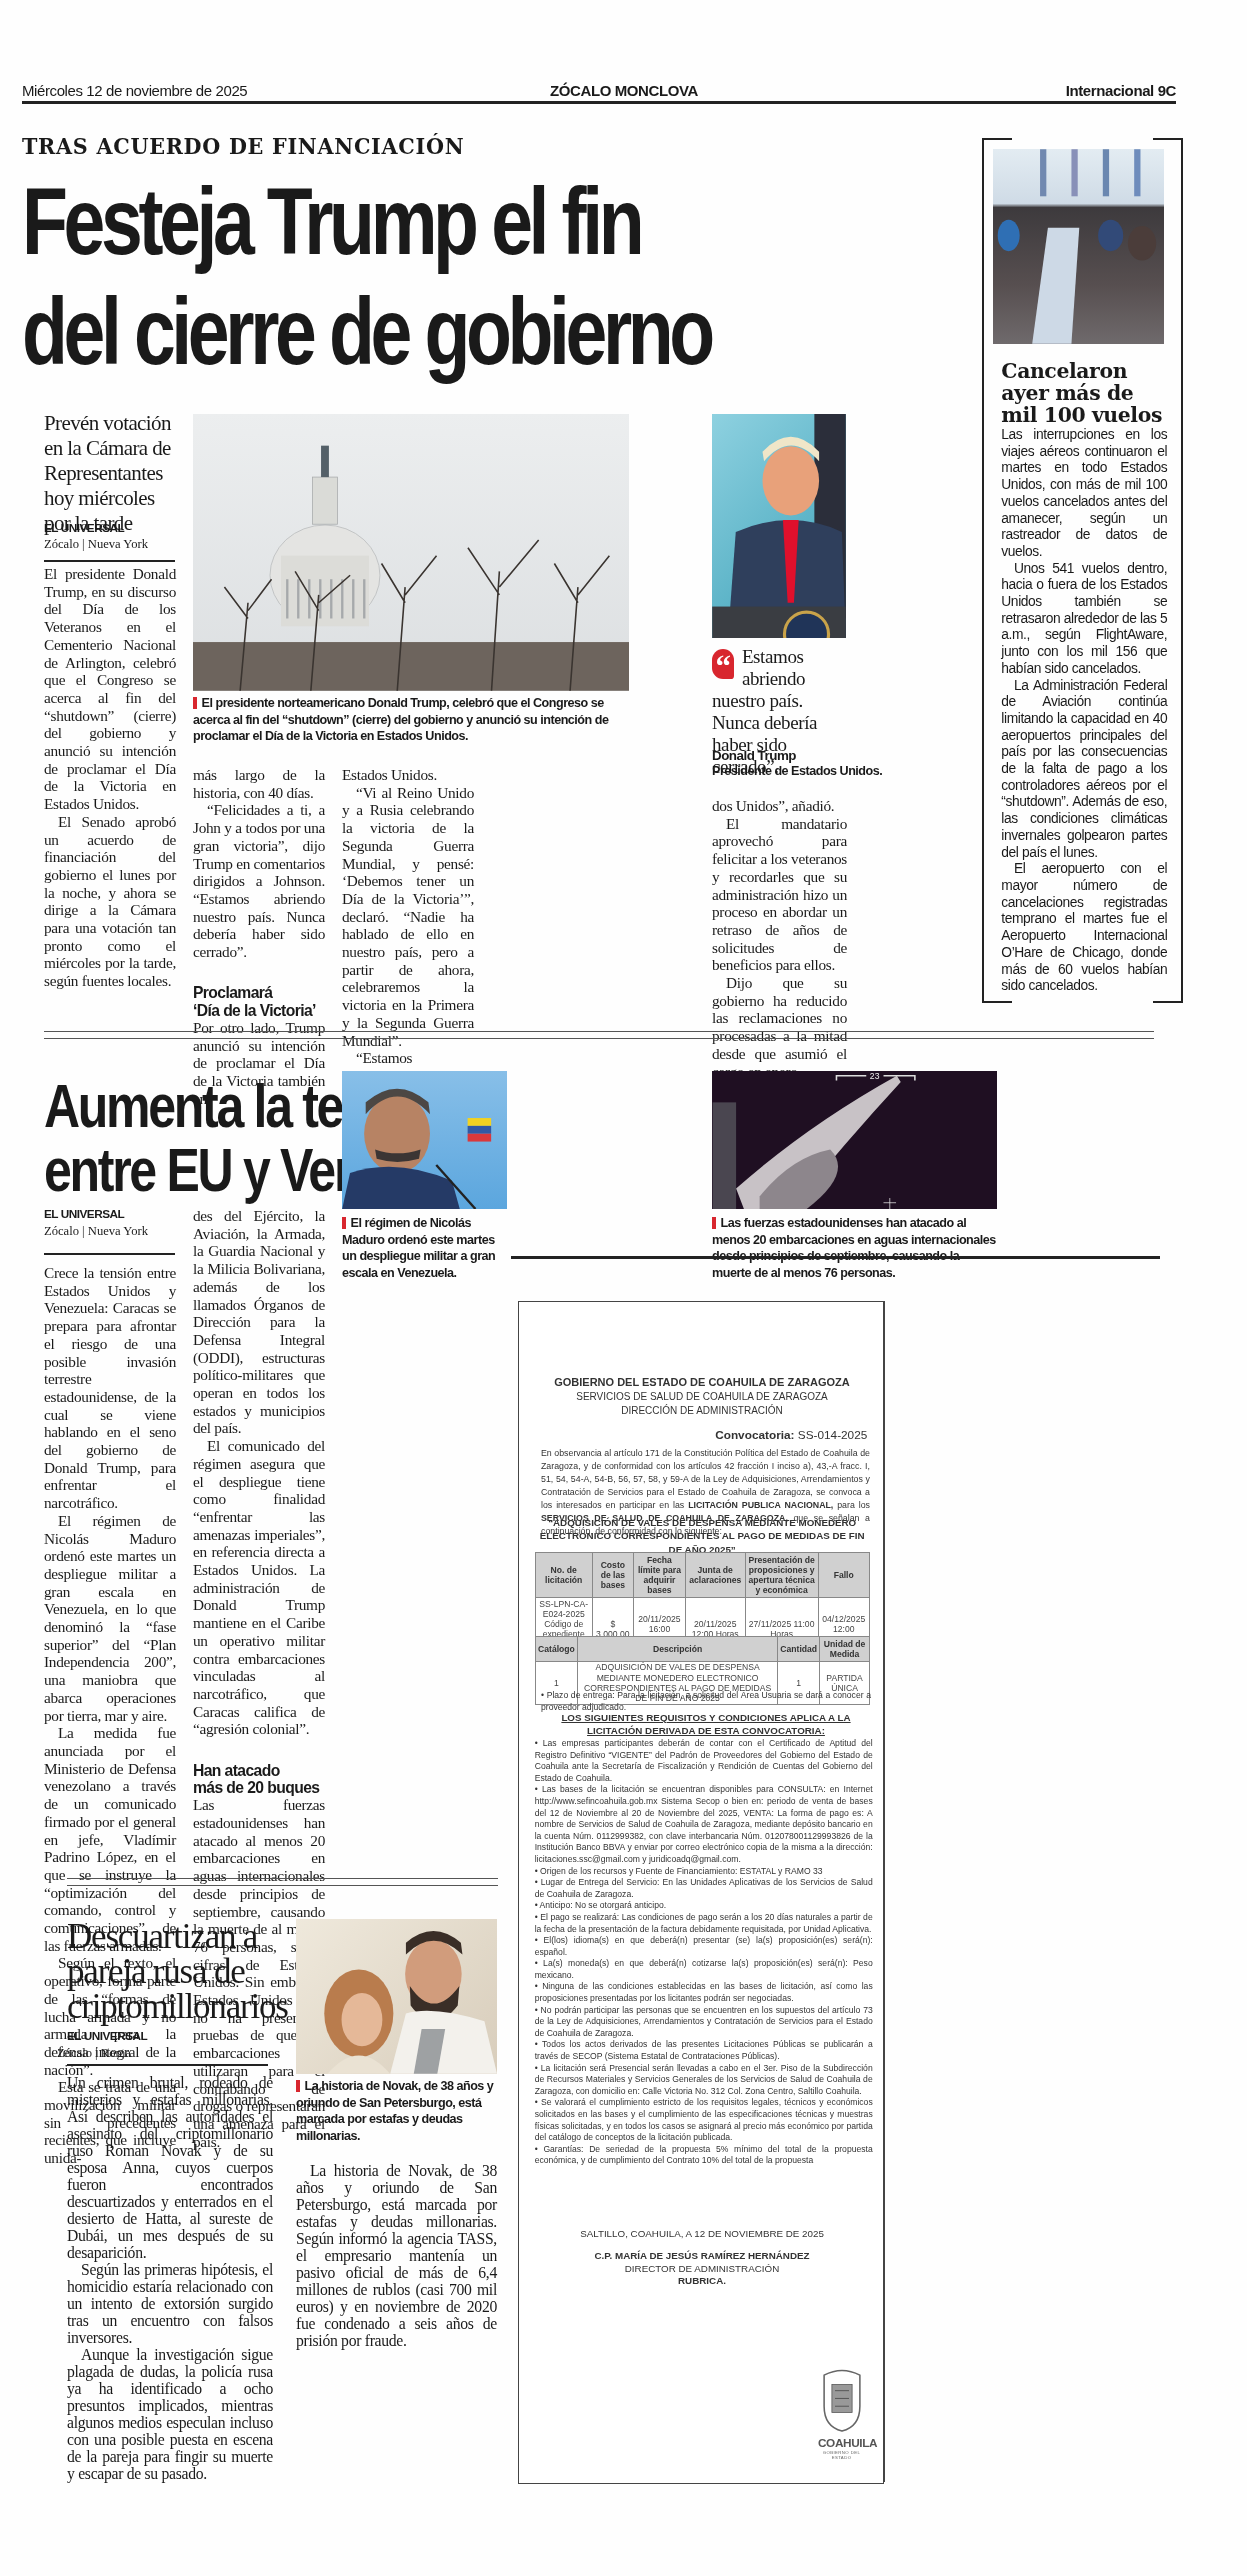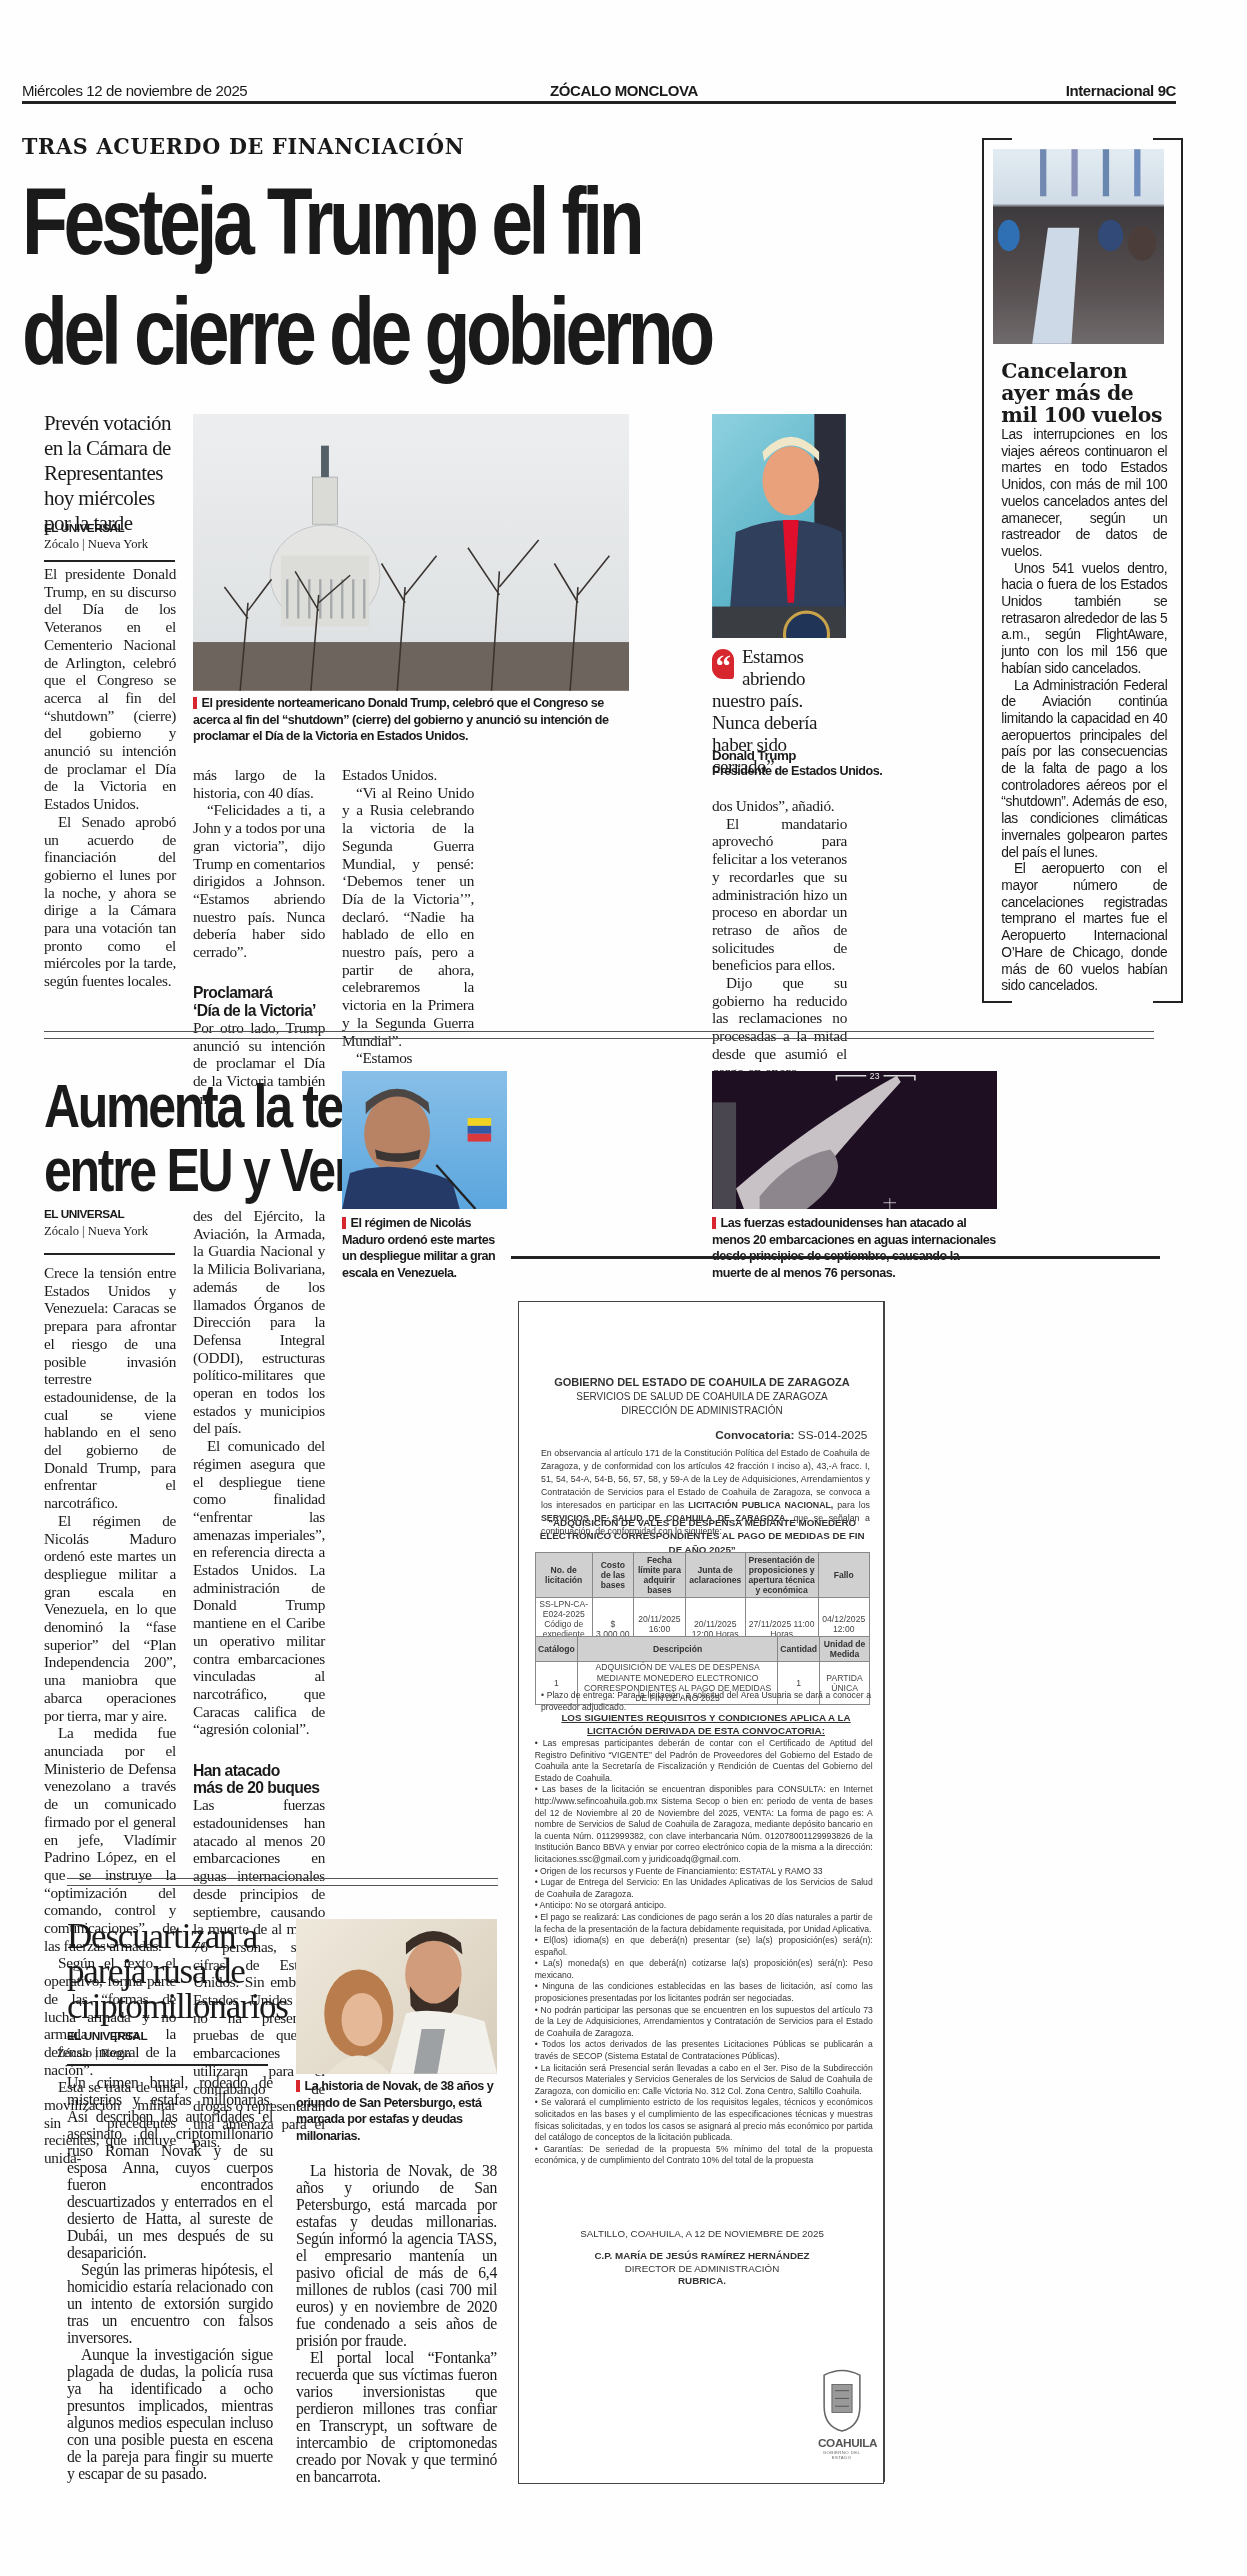--- a/index.html
+++ b/index.html
@@ -262,21 +262,20 @@
     <span class="mark"></span><span>La historia de Novak, de 38 años y oriundo de San Petersburgo, está marcada por estafas y deudas millonarias.</span>
   </div>
 
   <div class="abs body-col" style="left:67px;top:2074px;width:206px;font-size:15.7px;line-height:17px;">
     <p class="noindent">Un crimen brutal, rodeado de misterios y estafas millonarias. Así describen las autoridades el asesinato del criptomillonario ruso Roman Novak y de su esposa Anna, cuyos cuerpos fueron encontrados descuartizados y enterrados en el desierto de Hatta, al sureste de Dubái, un mes después de su desaparición.</p>
     <p>Según las primeras hipótesis, el homicidio estaría relacionado con un intento de extorsión surgido tras un encuentro con falsos inversores.</p>
     <p>Aunque la investigación sigue plagada de dudas, la policía rusa ya ha identificado a ocho presuntos implicados, mientras algunos medios especulan incluso con una posible puesta en escena de la pareja para fingir su muerte y escapar de su pasado.</p>
   </div>
   <div class="abs body-col" style="left:296px;top:2162px;width:201px;font-size:15.7px;line-height:17px;">
     <p>La historia de Novak, de 38 años y oriundo de San Petersburgo, está marcada por estafas y deudas millonarias. Según informó la agencia TASS, el empresario mantenía un pasivo oficial de más de 6,4 millones de rublos (casi 700 mil euros) y en noviembre de 2020 fue condenado a seis años de prisión por fraude.</p>
-    <p>El portal local “Fontanka” recuerda que sus víctimas fueron varios inversionistas que perdieron millones tras confiar en Transcrypt, un software de intercambio de criptomonedas creado por Novak y que terminó en bancarrota.</p>
   </div>
 </section>
 
 <div class="abs notice-outer" style="left:511px;top:1256px;width:649px;height:3.1px;"></div>
 <section class="abs notice" style="left:518px;top:1301px;width:367px;height:1181px;transform-origin:0 0;">
 </section>
 <section class="abs notice" style="left:518px;top:1301px;width:366px;height:1183px;">
   <div class="abs n-center" style="left:0;top:74px;width:366px;">
     <div class="n-h1">GOBIERNO DEL ESTADO DE COAHUILA DE ZARAGOZA</div>
     <div class="n-h2" style="margin-top:3.1px;">SERVICIOS DE SALUD DE COAHUILA DE ZARAGOZA</div>

